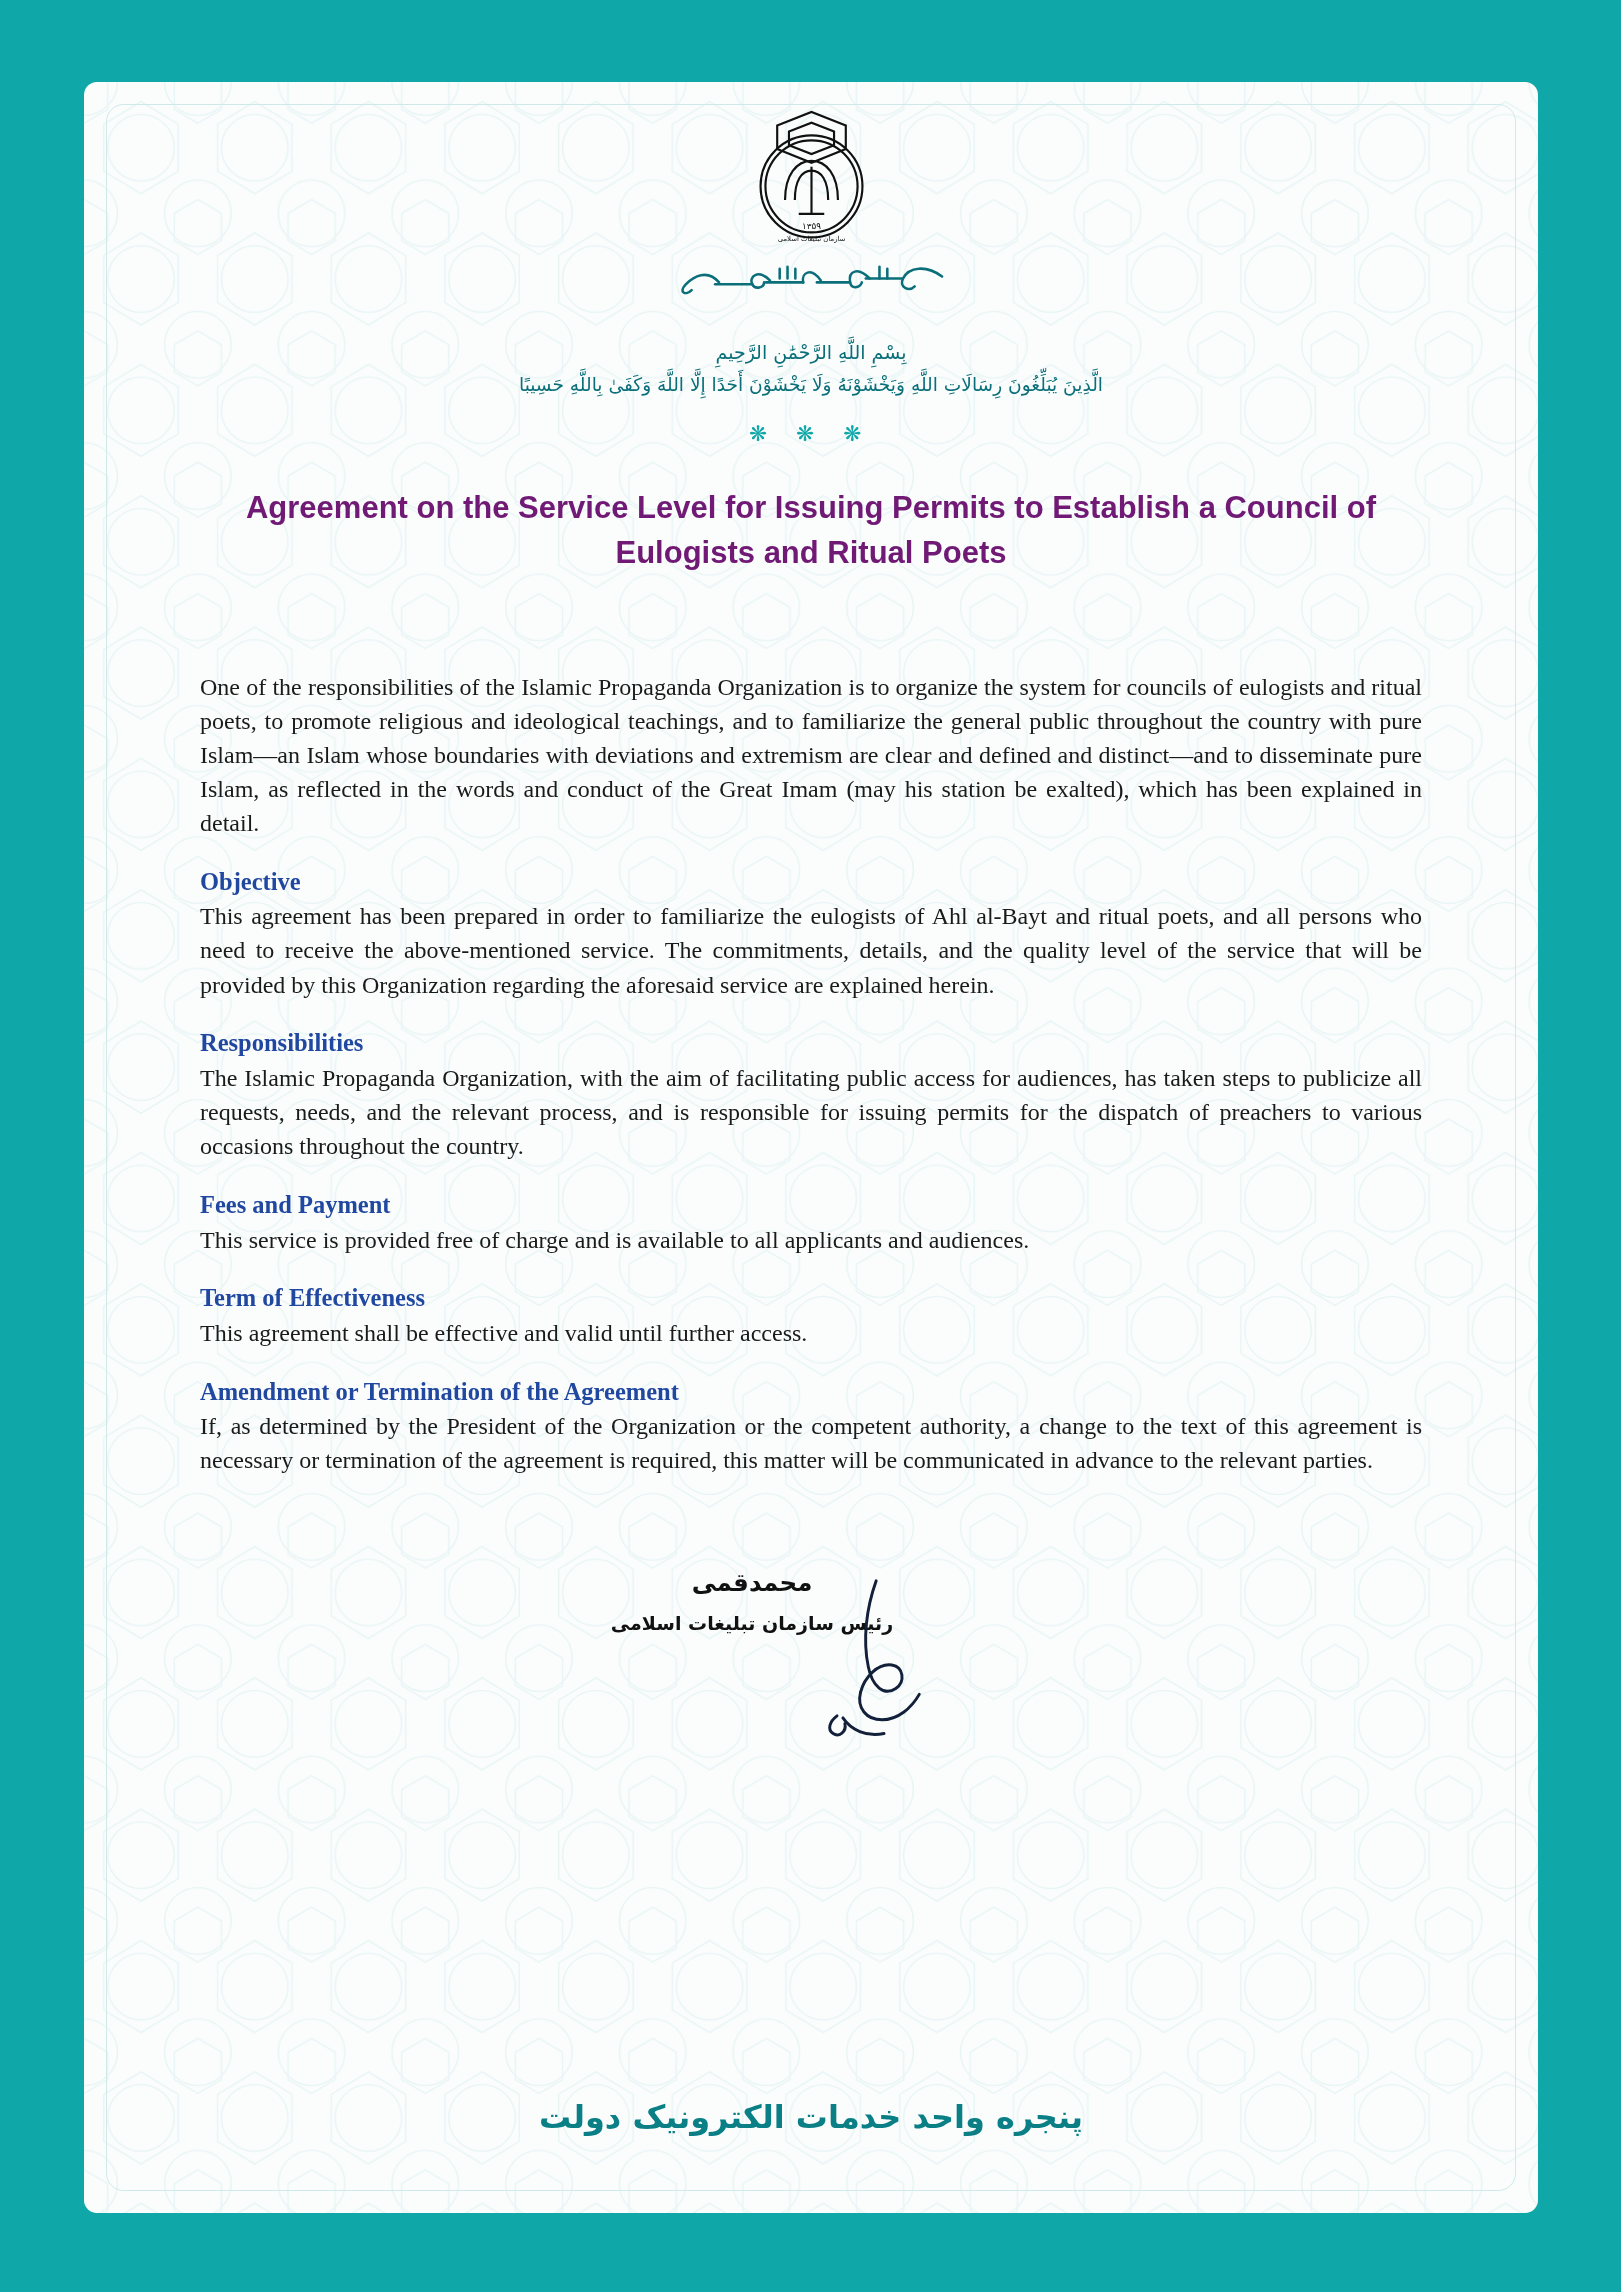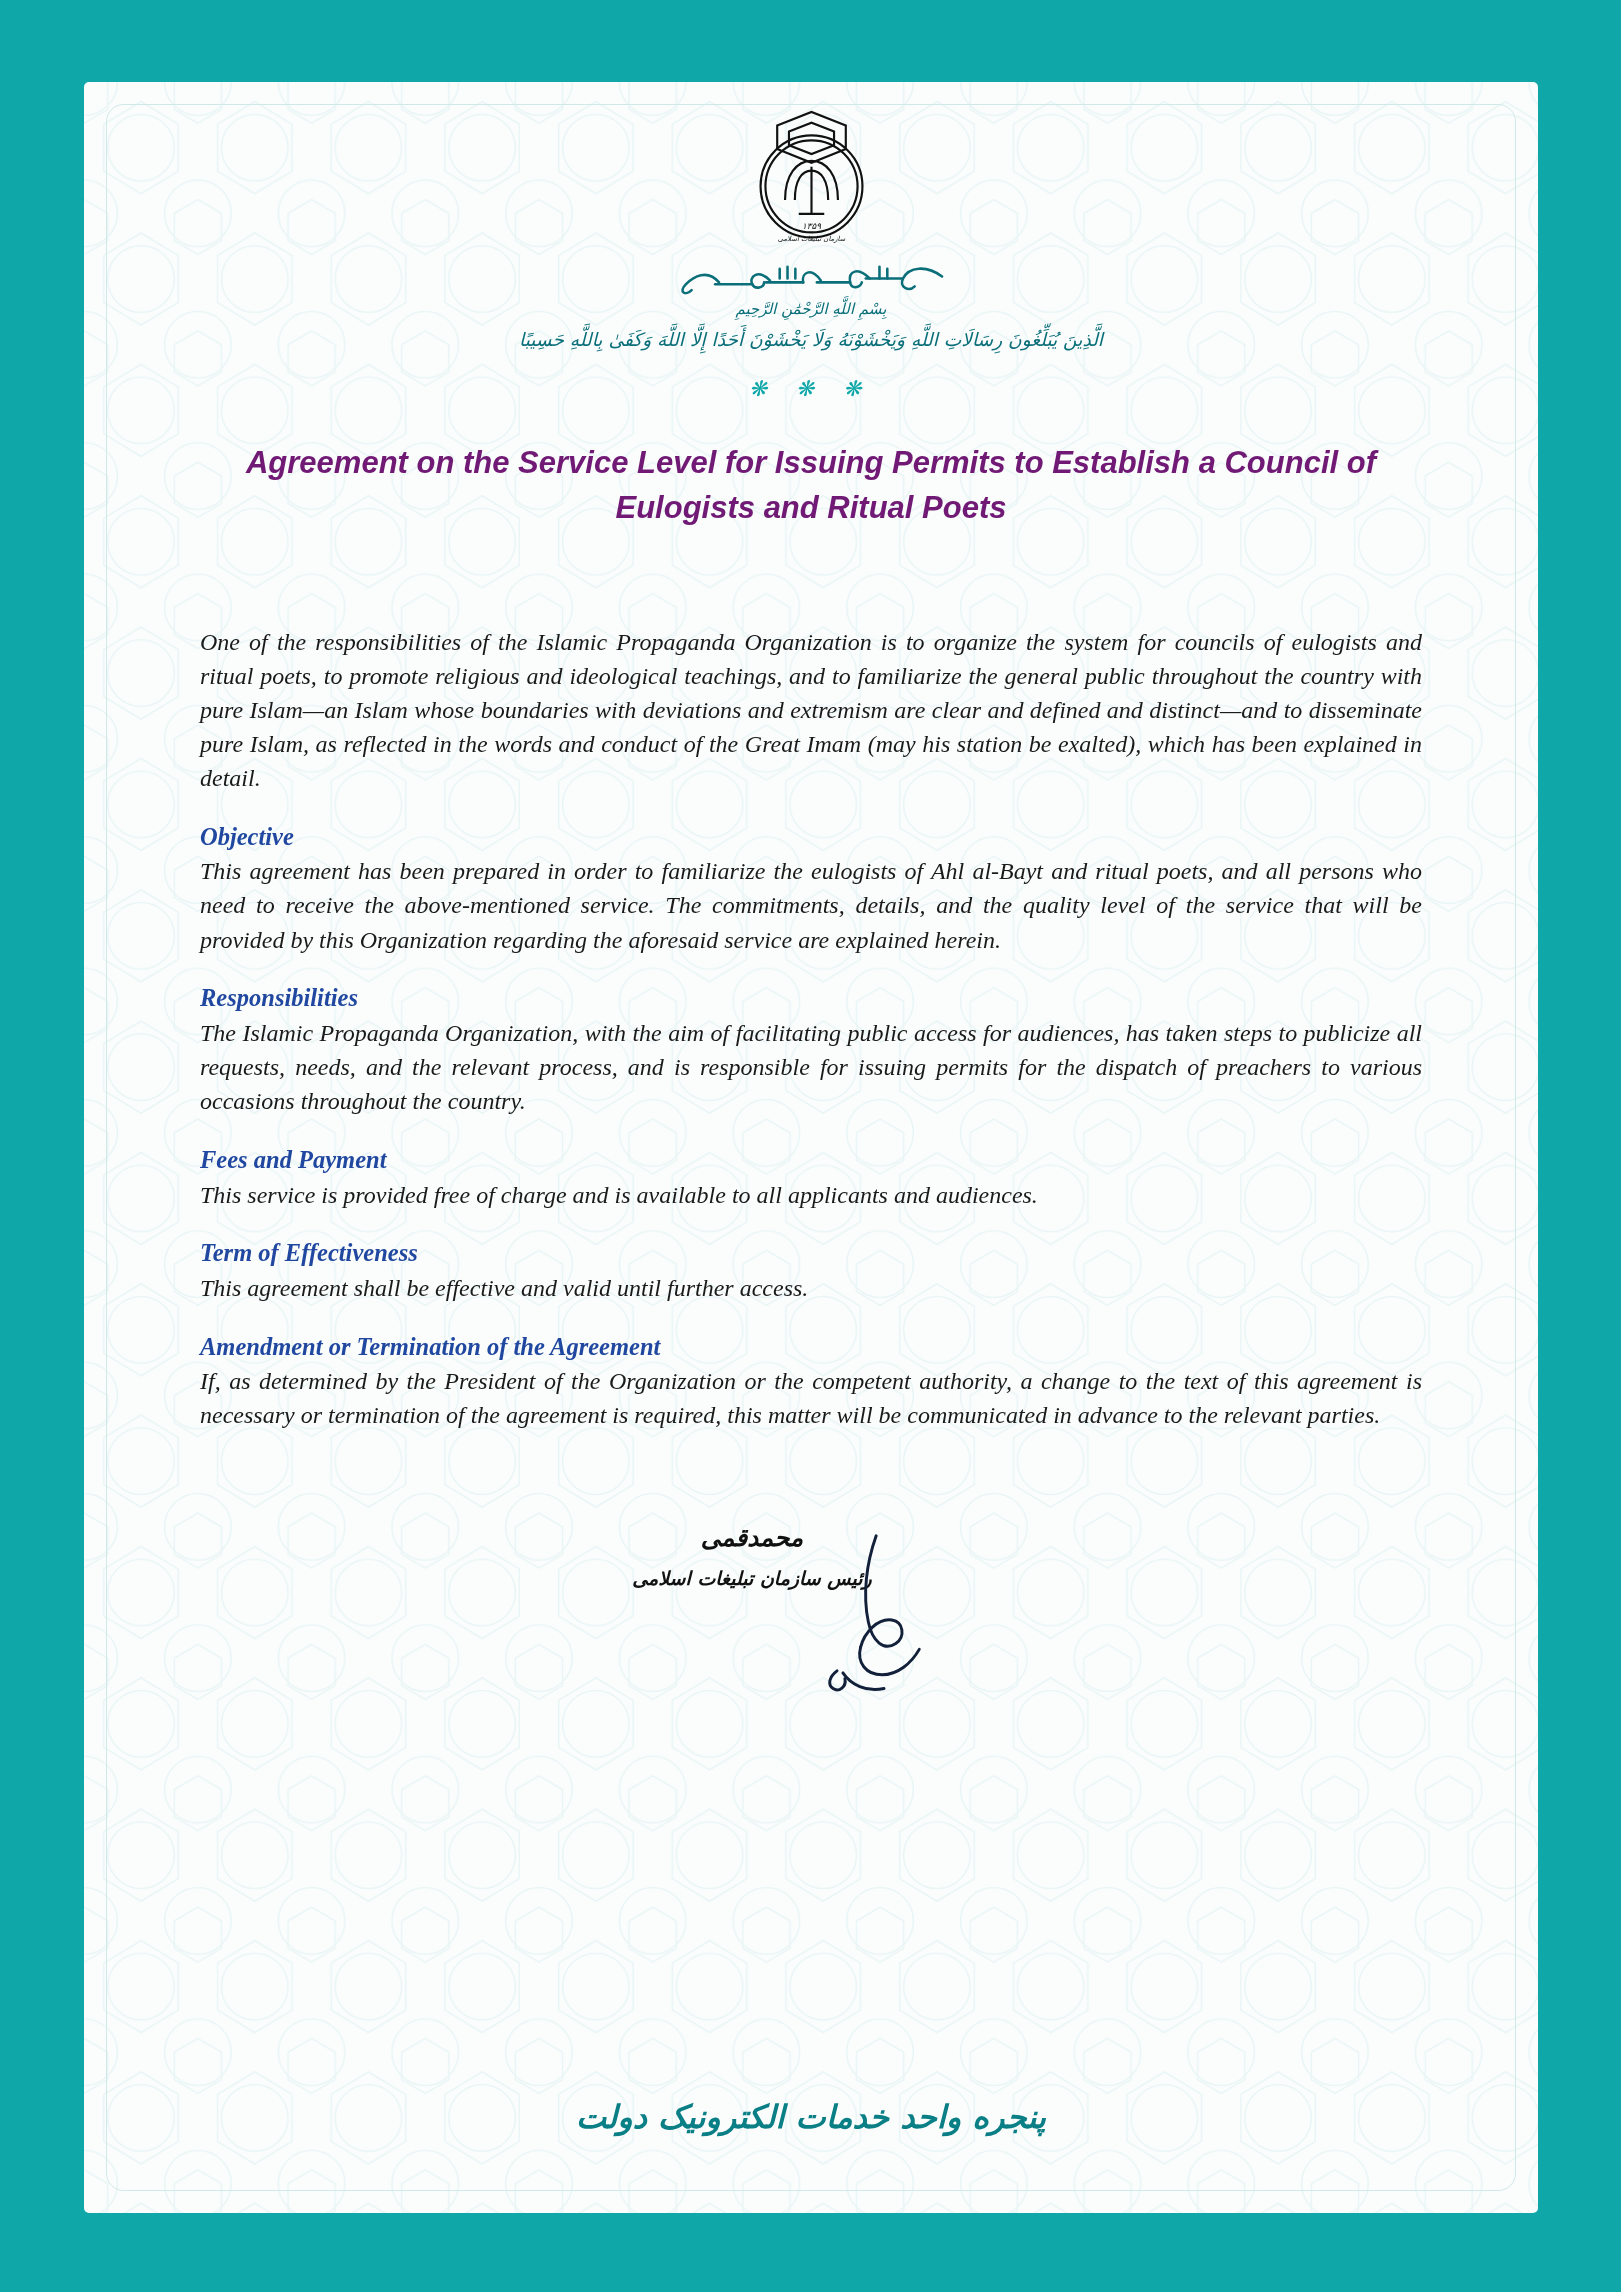--- a/index.html
+++ b/index.html
@@ -24,24 +24,23 @@
   }
 
   
   .sheet {
     position: absolute;
     left: 84px;
     top: 82px;
     width: 1454px;
     height: 2131px;
     background: #fbfdfd;
-    border-radius: 5px;
+    border-radius: 13px;
     box-sizing: border-box;
     overflow: hidden;
-    font-style: italic;
   }
 
   
   .pattern {
     position: absolute;
     inset: 0;
     opacity: 0.5;
     pointer-events: none;
   }
 
@@ -77,22 +76,23 @@
     margin: 2px auto 0;
   }
 
   .basmala {
     text-align: center;
     color: #0b6f7a;
     font-family: "DejaVu Sans", sans-serif;
     direction: rtl;
   }
   .basmala-line1 {
-    font-size: 15px;
+    font-size: 19px;
     letter-spacing: 0.5px;
+    margin-top: 41px;
   }
   .basmala-line2 {
     font-size: 18.6px;
     margin-top: 11.8px;
   }
 
   .asterisks {
     text-align: center;
     color: #0fa7a8;
     font-size: 21.6px;

